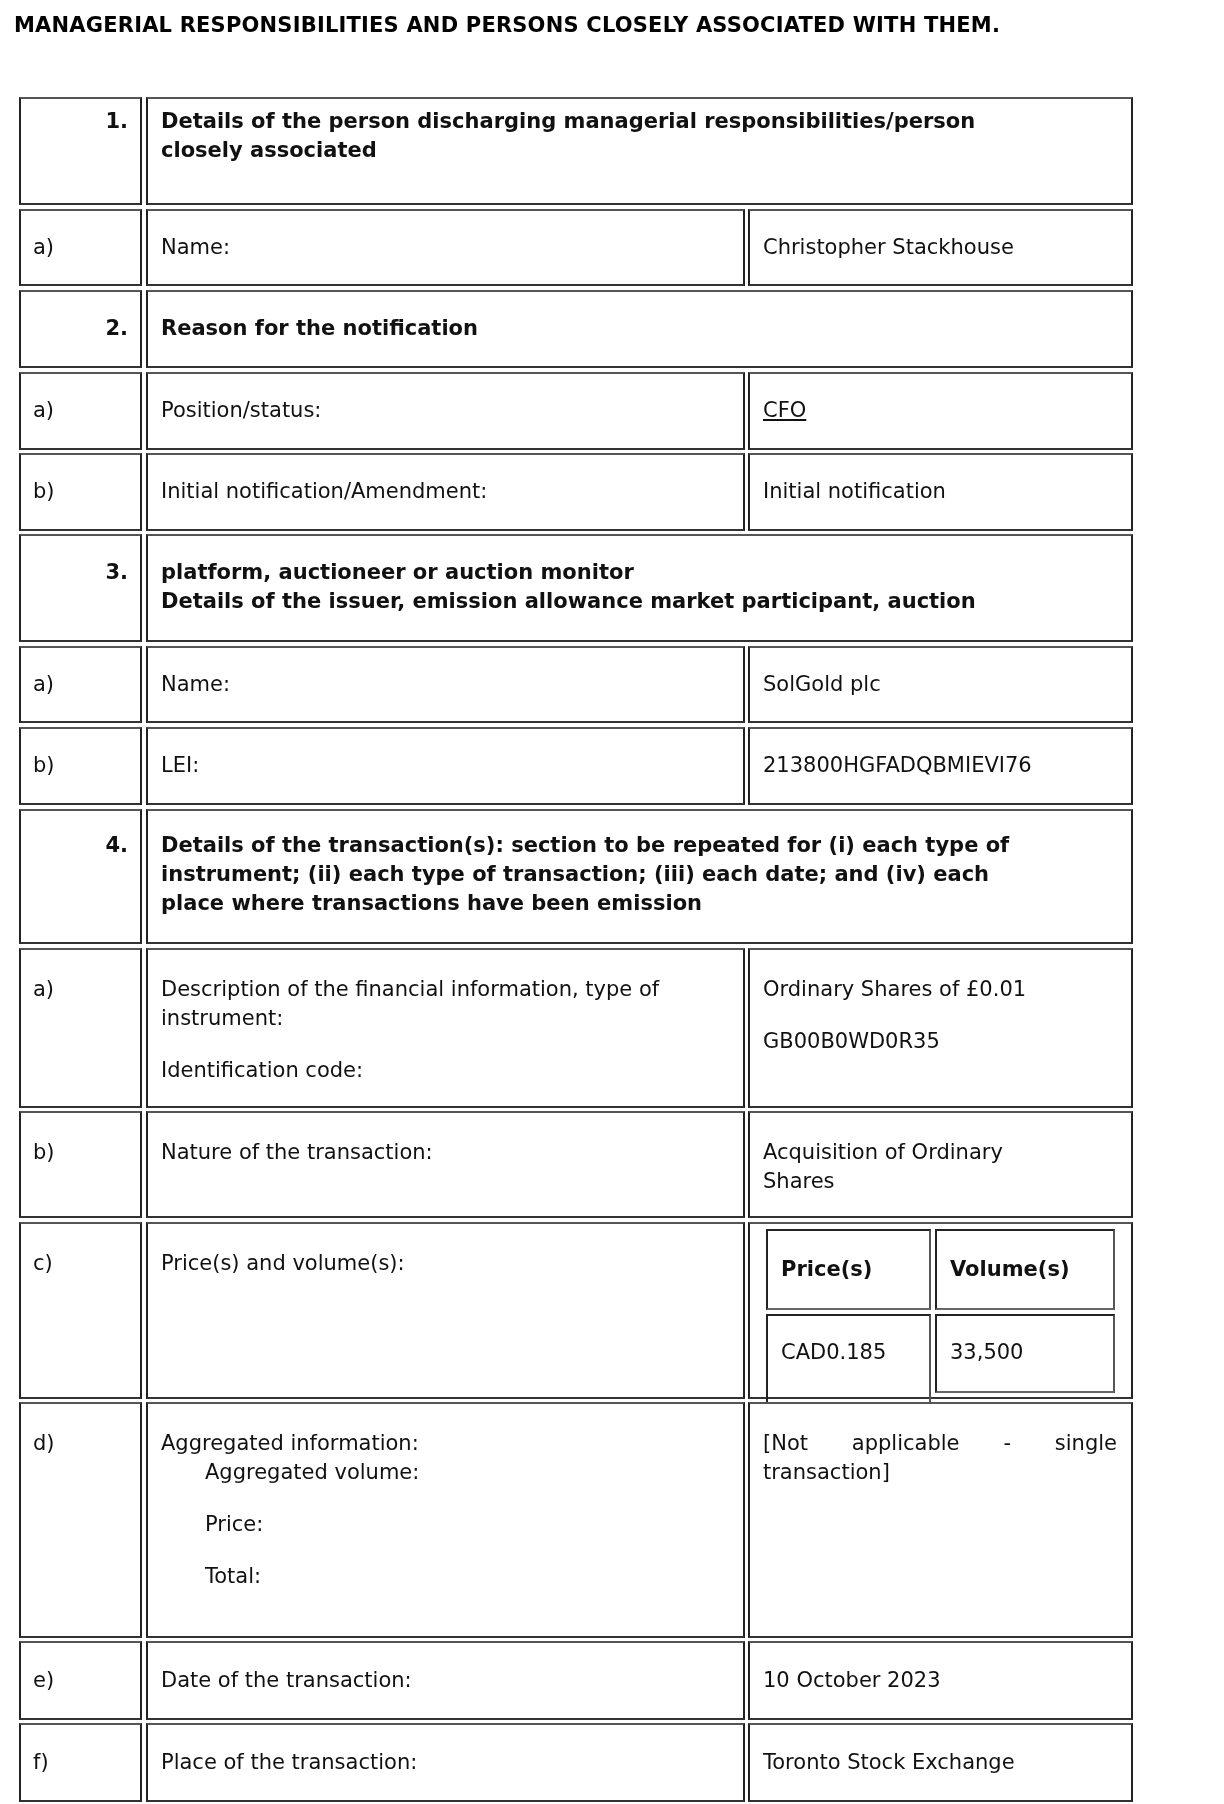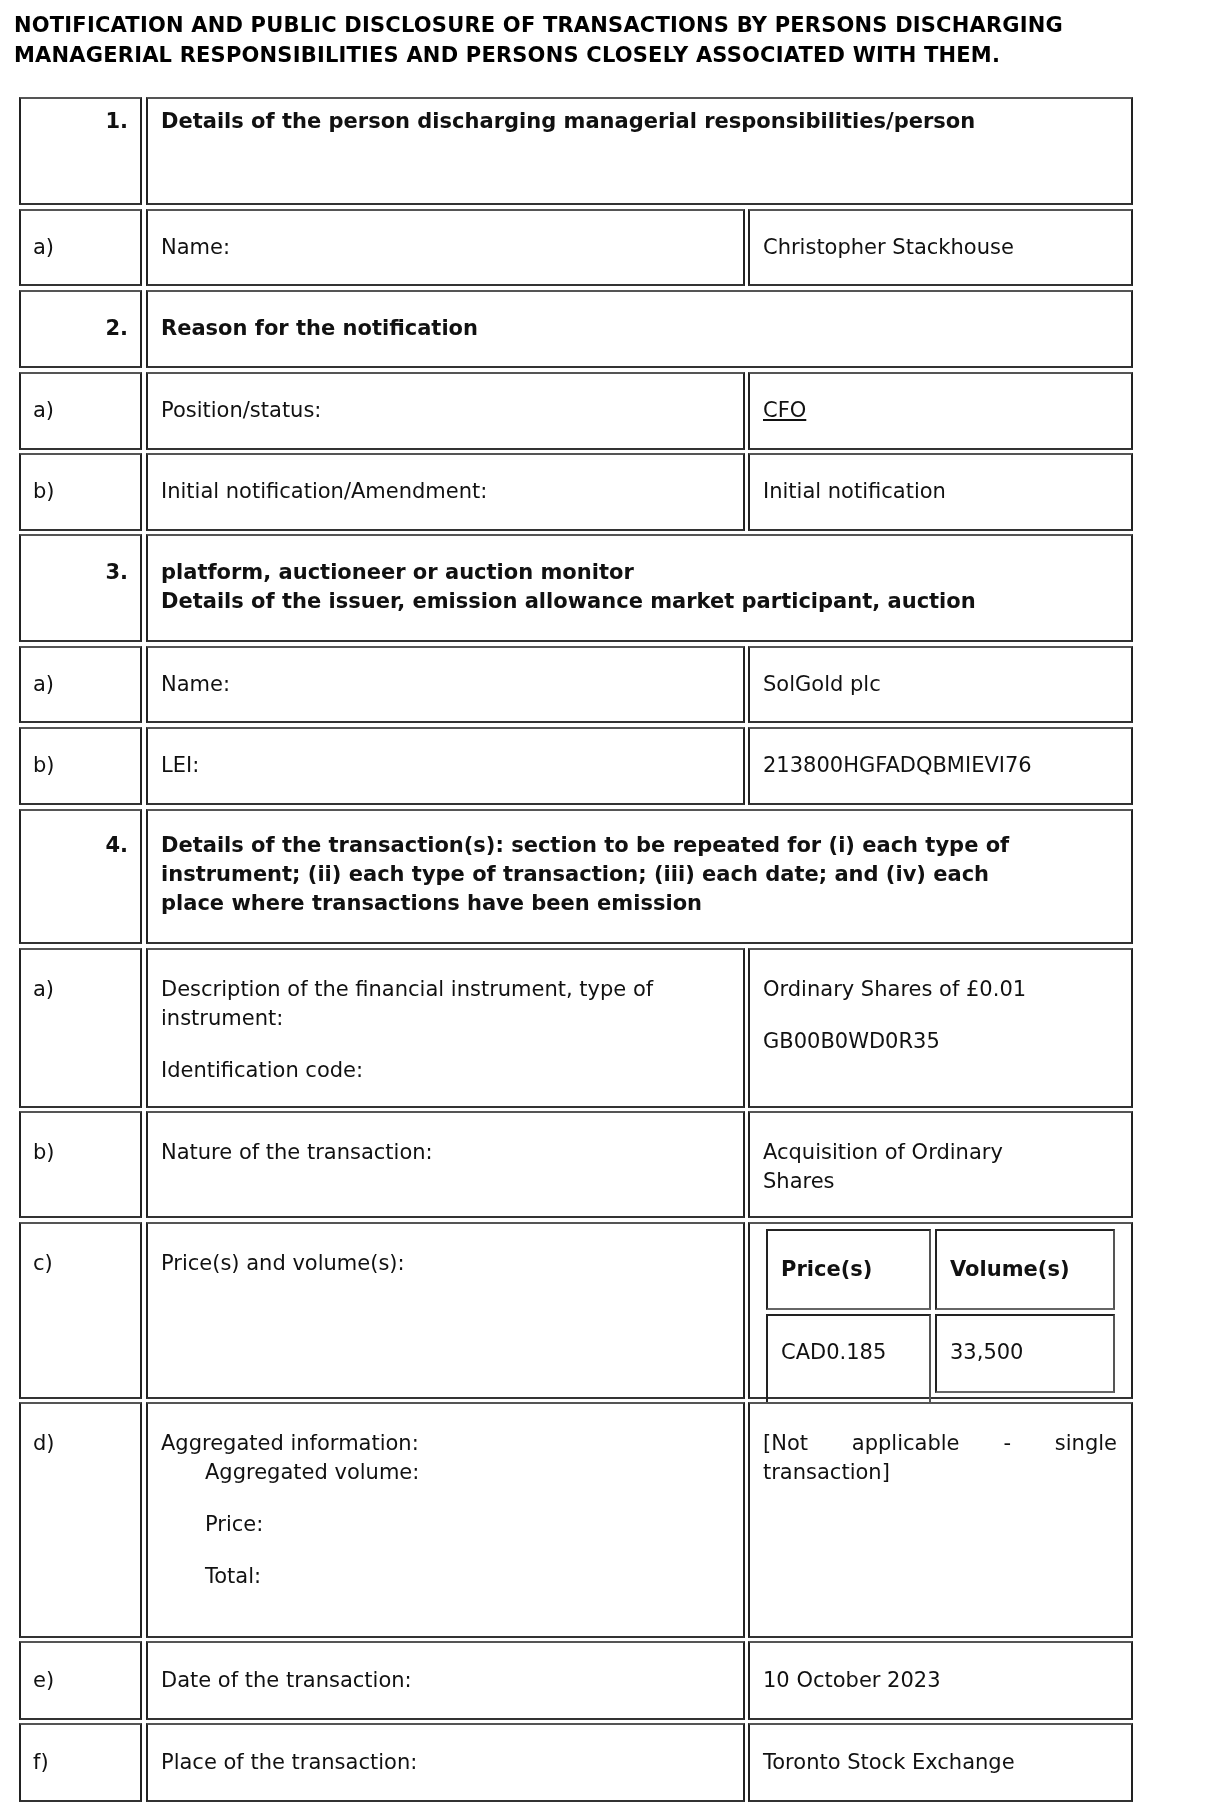--- a/index.html
+++ b/index.html
@@ -22,30 +22,30 @@
     .just { text-align:justify; text-align-last:left; }
     .inner { position:absolute; box-sizing:border-box; border:2px solid #222;
              border-bottom-color:#666; border-right-color:#555; font-size:21px; line-height:29px; }
     .inner span { position:absolute; left:13px; }
     .b { font-weight:bold;text-align:right; }
   </style>
 </head>
 <body>
 
 <div class="title">
-  <div>NOTIFICATION AND PUBLIC DISCLOSURE OF TRANSACTIONS BY PERSONS DISCHARGING</div>
   <div>MANAGERIAL RESPONSIBILITIES AND PERSONS CLOSELY ASSOCIATED WITH THEM.</div>
 </div>
 
 <div class="cell c1" style="top:97px;height:108px;">
   <span class="num" style="top:8px;">1.</span>
 </div>
 <div class="cell c23" style="top:97px;height:108px;">
   <div class="head" style="top:8px;">
     <div>Details of the person discharging managerial responsibilities/person</div>
+    <div>closely associated</div>
   </div>
 </div>
 
 <div class="cell c1" style="top:209px;height:77px;">
   <span class="letter" style="top:22px;">a)</span>
 </div>
 <div class="cell c2" style="top:209px;height:77px;">
   <span class="txt" style="top:22px;">Name:</span>
 </div>
 <div class="cell c3" style="top:209px;height:77px;">
@@ -118,21 +118,21 @@
     <div>instrument; (ii) each type of transaction; (iii) each date; and (iv) each</div>
     <div>place where transactions have been emission</div>
   </div>
 </div>
 
 <div class="cell c1" style="top:948px;height:160px;">
   <span class="letter" style="top:25px;">a)</span>
 </div>
 <div class="cell c2" style="top:948px;height:160px;">
   <div class="txt" style="top:25px;">
-    <div>Description of the financial instrument, type of</div>
+    <div>Description of the financial information, type of</div>
     <div>instrument:</div>
     <div style="margin-top:23px;">Identification code:</div>
   </div>
 </div>
 <div class="cell c3" style="top:948px;height:160px;">
   <div class="txt" style="top:25px;">
     <div>Ordinary Shares of £0.01</div>
     <div style="margin-top:23px;">GB00B0WD0R35</div>
   </div>
 </div>

